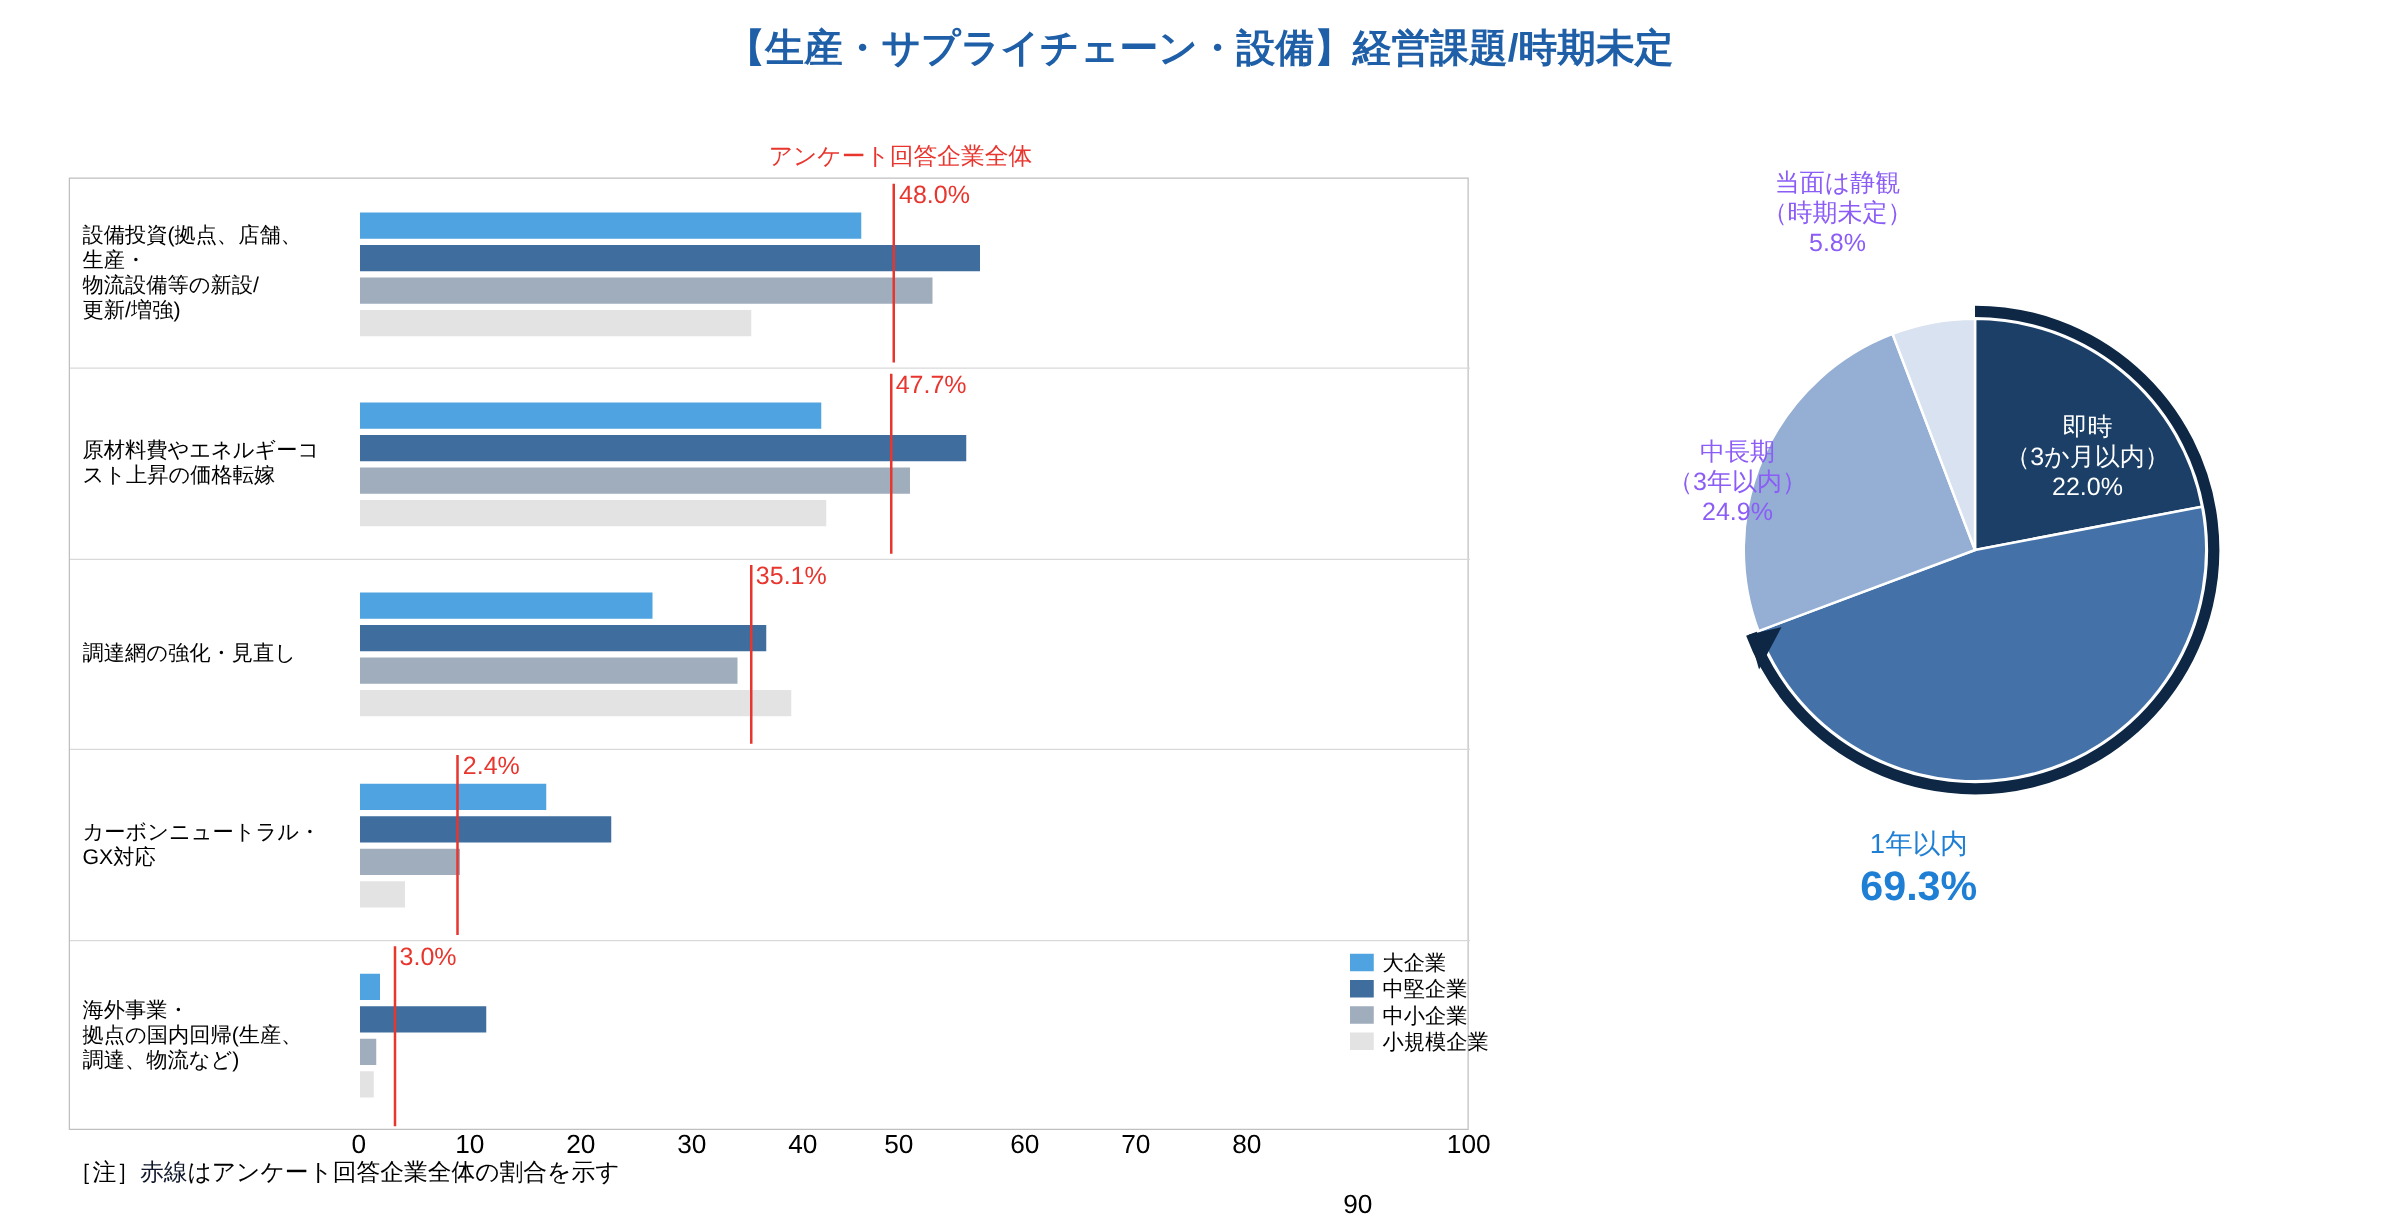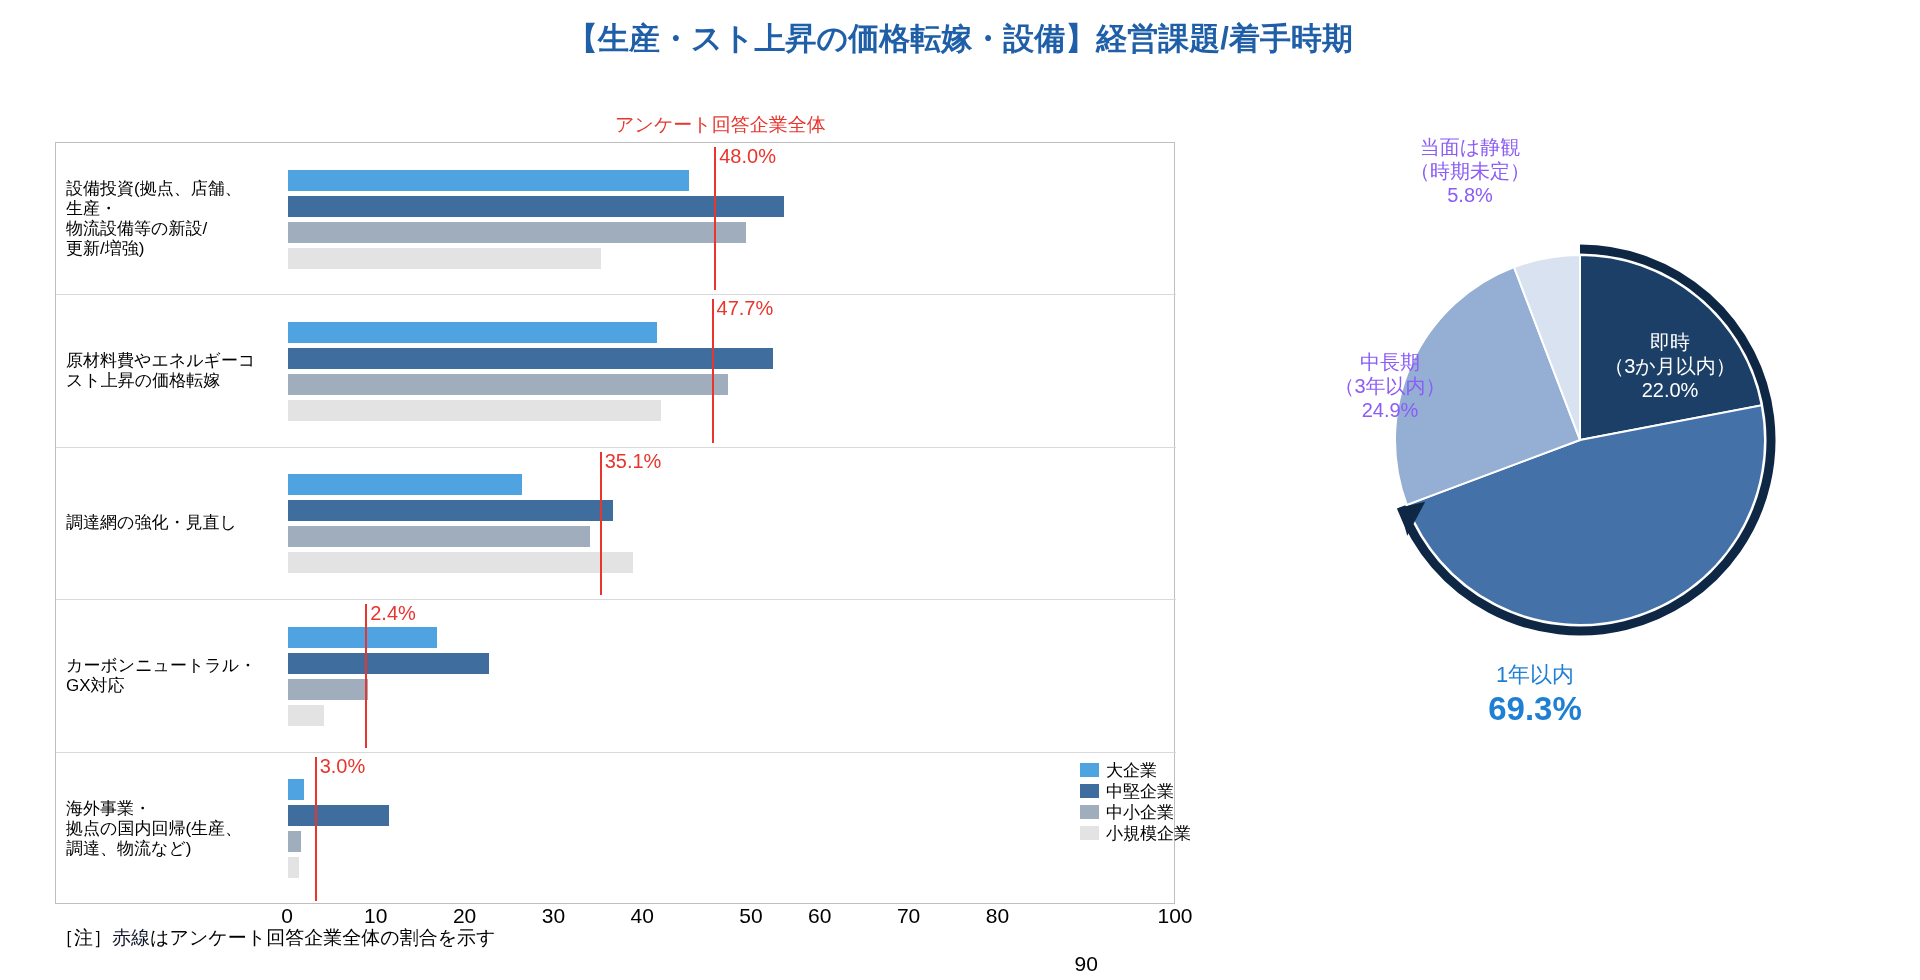--- a/index.html
+++ b/index.html
@@ -165,21 +165,21 @@
     width: 300px;
     text-align: center;
     color: #1f7fd4;
   }
   #callout-text .c1 { font-size: 22px; display:block; }
   #callout-text .c2 { font-size: 33px; font-weight: bold; display:block; }
 </style>
 </head>
 <body>
 
-<div id="title">【生産・スト上昇の価格転嫁・設備】経営課題/着手時期</div>
+<div id="title">【生産・サプライチェーン・設備】経営課題/時期未定</div>
 
 <div id="bar-block">
 
   <div id="overall-label">アンケート回答企業全体</div>
 
   <div id="plot-frame">
 
   <div class="cat-row" style="top: 0px; height: 152.4px;">
         <div class="cat-label">設備投資(拠点、店舗、<br>生産・<br>物流設備等の新設/<br>更新/増強)</div>
         <div class="bars-area">
@@ -236,21 +236,21 @@
         </div>
       </div>
     </div>
 
   <div id="x-axis">
       <div class="xtick" style="left: 0px;">0</div>
       <div class="xtick" style="left: 88.8px;">10</div>
       <div class="xtick" style="left: 177.6px;">20</div>
       <div class="xtick" style="left: 266.4px;">30</div>
       <div class="xtick" style="left: 355.2px;">40</div>
-      <div class="xtick" style="left: 464px;">50</div>
+      <div class="xtick" style="left: 432px;">50</div>
       <div class="xtick" style="left: 532.8px;">60</div>
       <div class="xtick" style="left: 621.6px;">70</div>
       <div class="xtick" style="left: 710.4px;">80</div>
       <div class="xtick" style="left: 799.2px; margin-top: 48px;">90</div>
       <div class="xtick" style="left: 888px;">100</div>
     </div>
 
   <div id="legend">
     <div class="legend-row">
       <span class="legend-swatch" style="background:#4ea3e0"></span>

